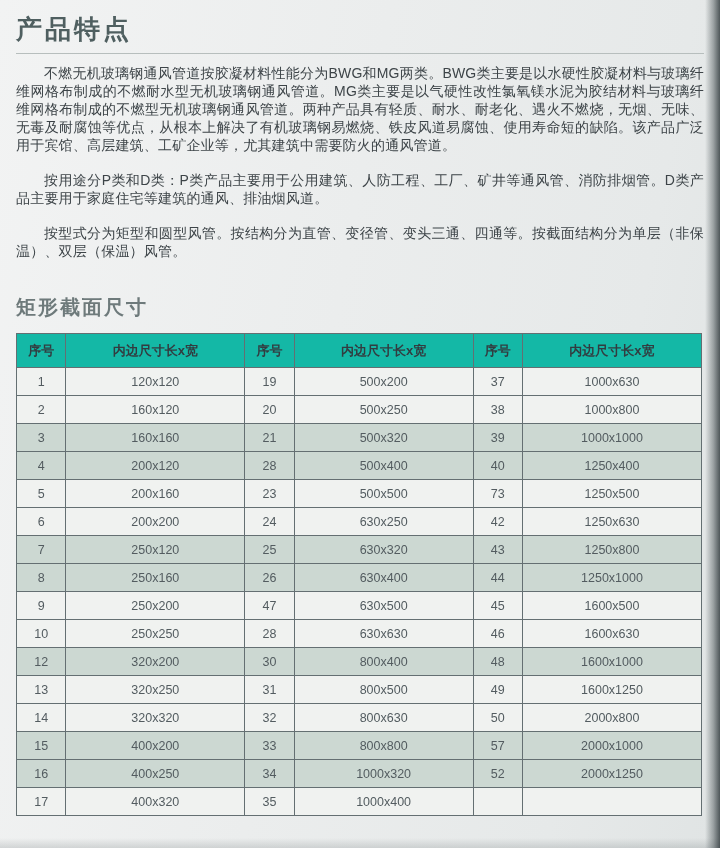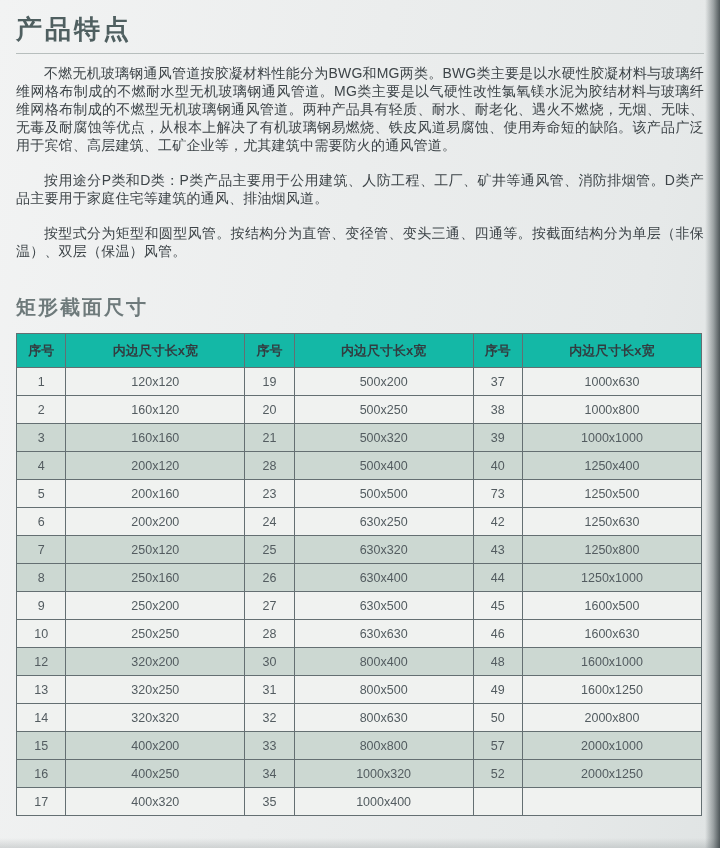--- a/index.html
+++ b/index.html
@@ -196,21 +196,21 @@
             <td>8</td>
             <td>250x160</td>
             <td>26</td>
             <td>630x400</td>
             <td>44</td>
             <td>1250x1000</td>
           </tr>
           <tr>
             <td>9</td>
             <td>250x200</td>
-            <td>27</td>
+            <td>47</td>
             <td>630x500</td>
             <td>45</td>
             <td>1600x500</td>
           </tr>
           <tr>
             <td>10</td>
             <td>250x250</td>
             <td>28</td>
             <td>630x630</td>
             <td>46</td>

